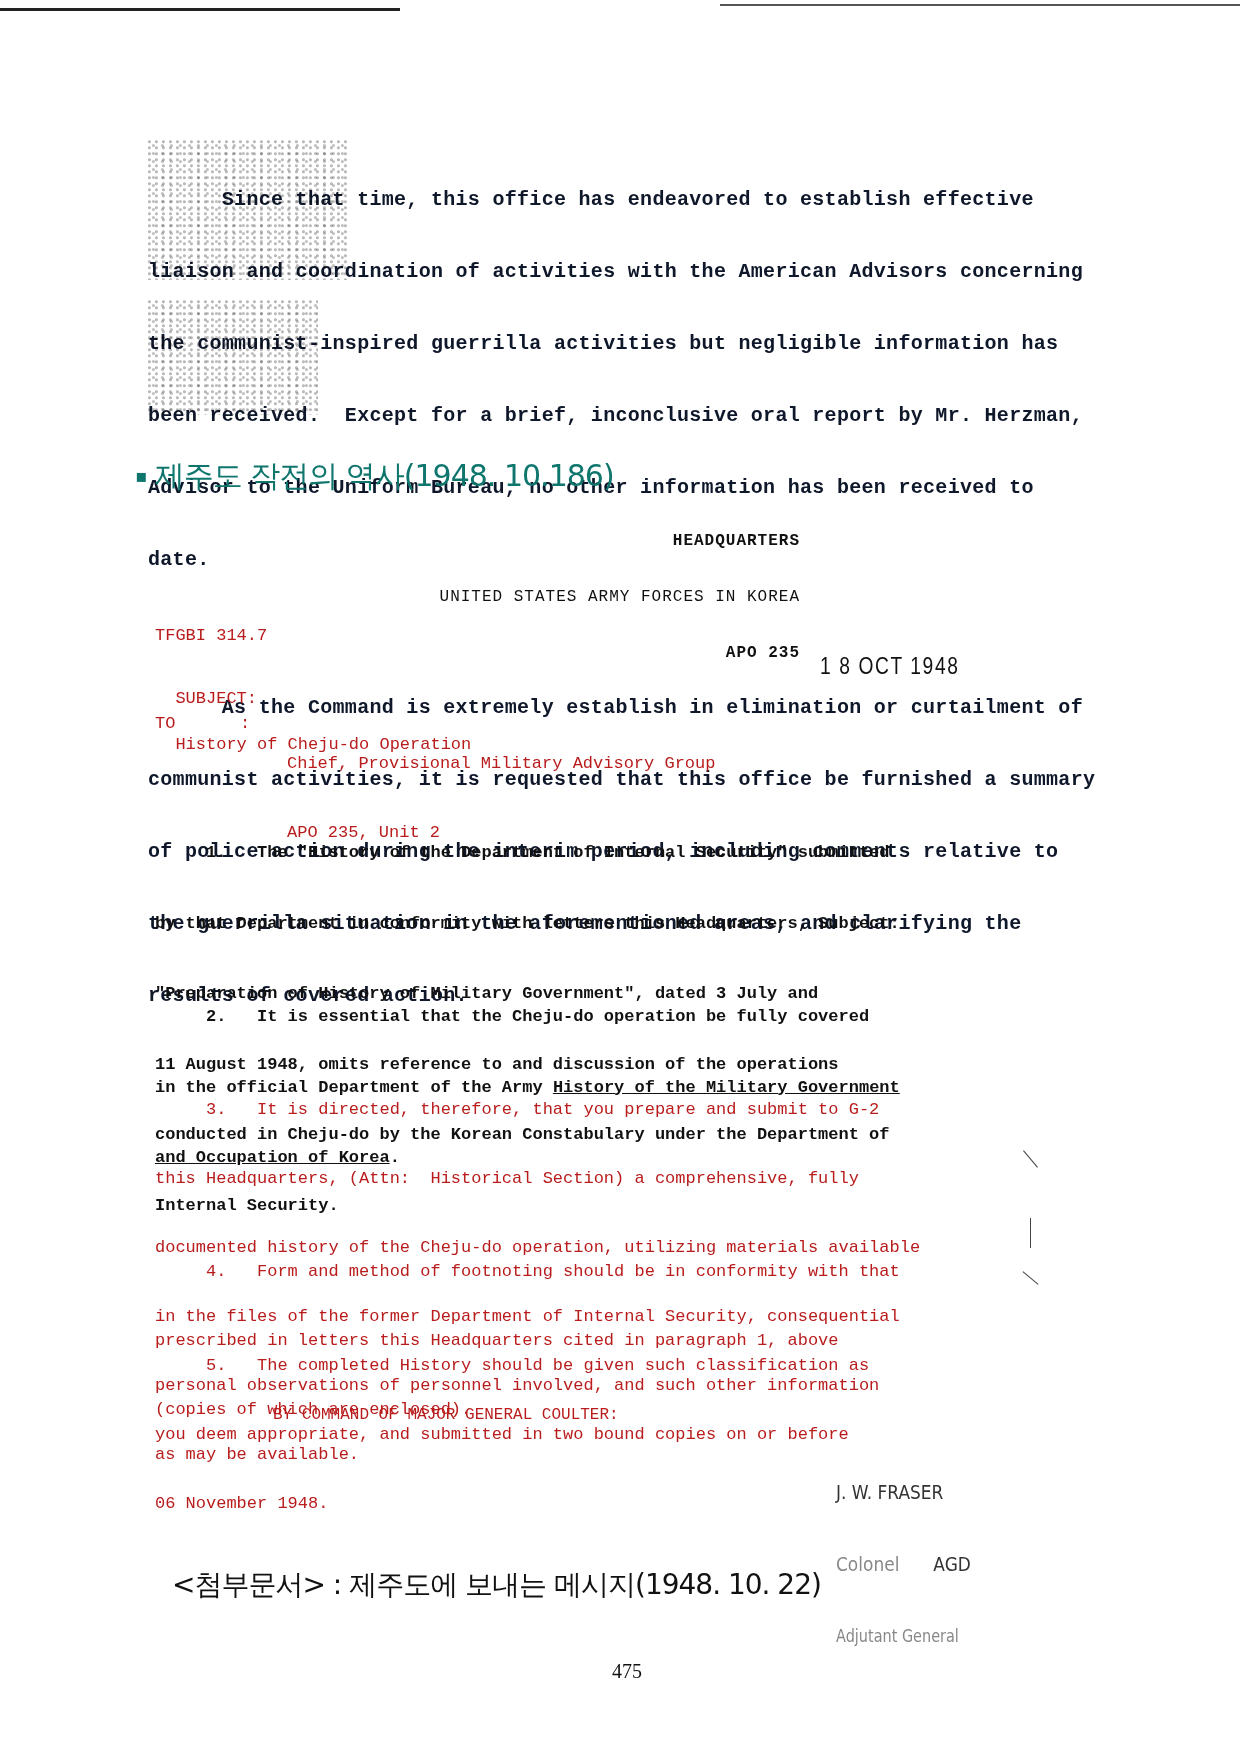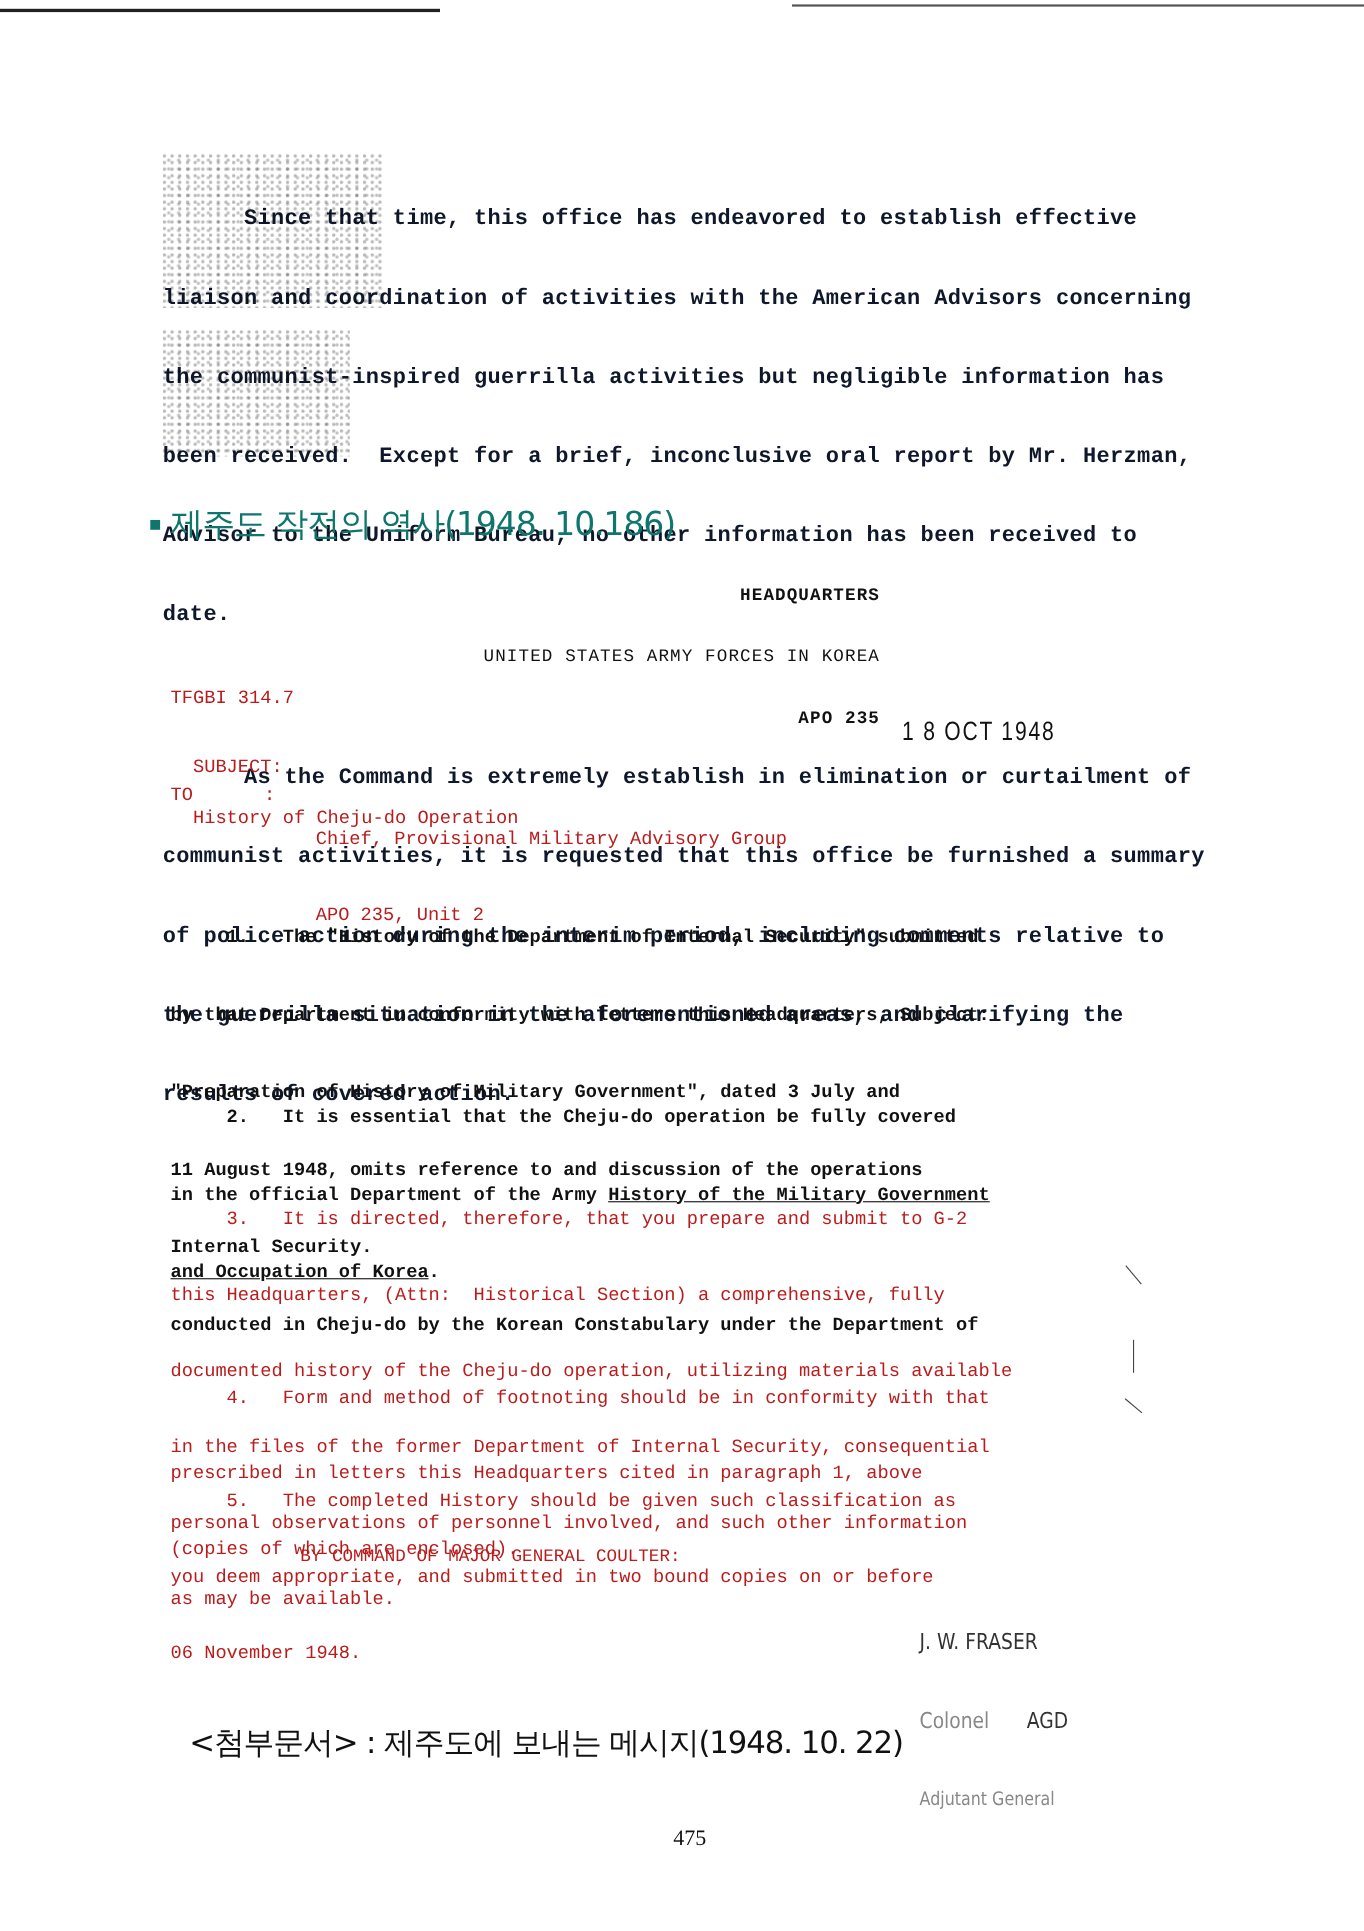--- a/index.html
+++ b/index.html
@@ -81,22 +81,22 @@
 <div class="abs mono memo" style="left:287px; top:706px;">
   <div>Chief, Provisional Military Advisory Group</div>
   <div>APO 235, Unit 2</div>
 </div>
 
 <div class="abs mono memo-b" style="left:155px; top:794px;">
   <div>     1.   The "History of the Department of Internal Security" submitted</div>
   <div>by that Department in conformity with letters this Headquarters, Subject:</div>
   <div>"Preparation of History of Military Government", dated 3 July and</div>
   <div>11 August 1948, omits reference to and discussion of the operations</div>
+  <div>conducted in Cheju-do by the Korean Constabulary under the Department of</div>
   <div>Internal Security.</div>
-  <div>conducted in Cheju-do by the Korean Constabulary under the Department of</div>
 </div>
 
 <div class="abs mono memo-b" style="left:155px; top:958px;">
   <div>     2.   It is essential that the Cheju-do operation be fully covered</div>
   <div><span>in the official Department of the Army </span><span class="u">History of the Military Government</span></div>
   <div><span class="u">and Occupation of Korea</span><span>.</span></div>
 </div>
 
 <div class="abs mono memo" style="left:155px; top:1052px;">
   <div>     3.   It is directed, therefore, that you prepare and submit to G-2</div>

